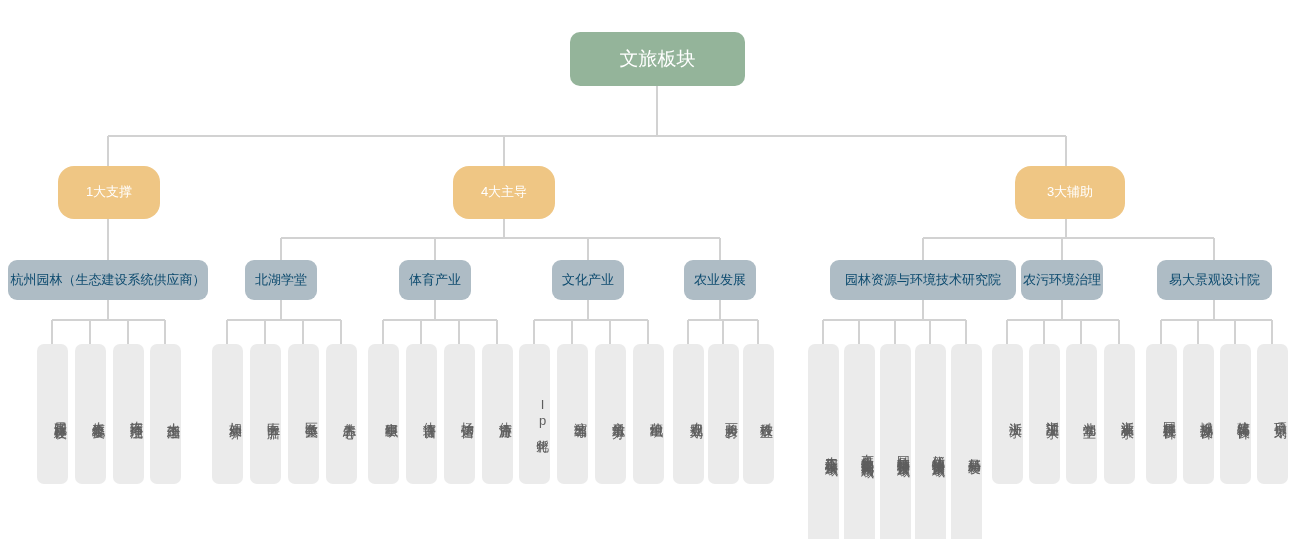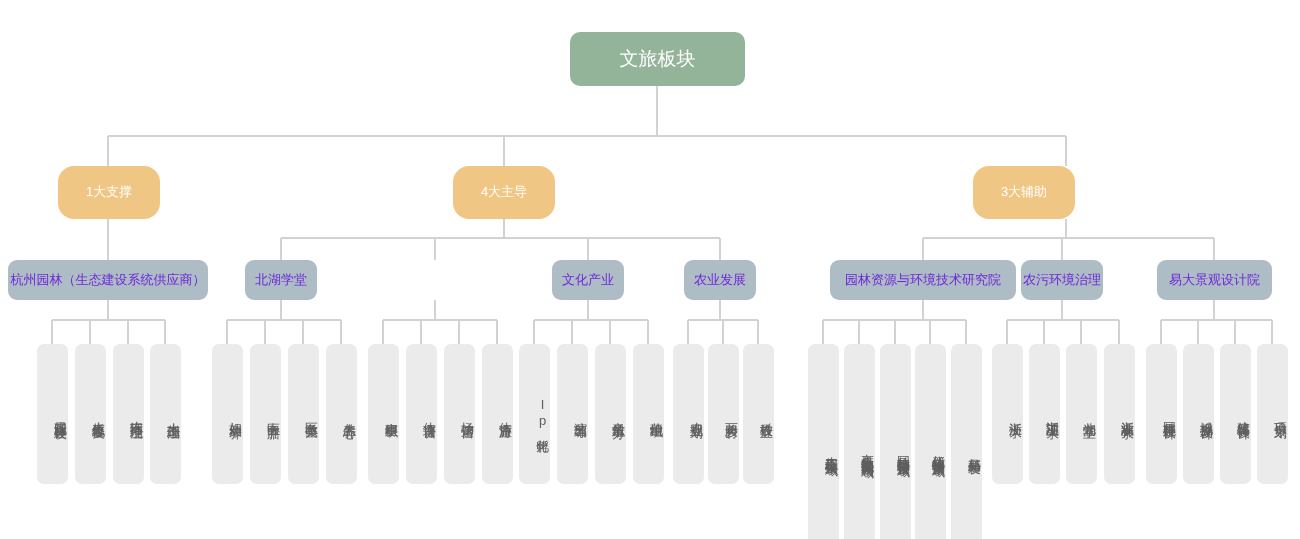--- a/index.html
+++ b/index.html
@@ -45,21 +45,21 @@
     border-radius: 10px;
   }
   .node.lvl2 {
     background: #efc684;
     color: #ffffff;
     font-size: 13px;
     border-radius: 16px;
   }
   .node.lvl3 {
     background: #aebcc5;
-    color: #6d28d9;
+    color: #0c4a6e;
     font-size: 13px;
     border-radius: 9px;
     padding: 0 10px;
     white-space: nowrap;
   }
   .node.leaf {
     background: #ebebeb;
     color: #5e5e5e;
     font-size: 13px;
     border-radius: 7px;
@@ -155,24 +155,25 @@
       <path d="M1198 296 L1198 320"></path>
       <path d="M1235 296 L1235 320"></path>
       <path d="M1272 296 L1272 320"></path>
     </g>
   </svg>
 
   <div class="node root" style="left:570px; top:8px; width:175px; height:54px;">文旅板块</div>
 
   <div class="node lvl2" style="left:58px; top:142px; width:102px; height:53px;">1大支撑</div>
   <div class="node lvl2" style="left:453px; top:142px; width:102px; height:53px;">4大主导</div>
-  <div class="node lvl2" style="left:973px; top:142px; width:102px; height:53px;">3大辅助</div>
+  <div class="node lvl2" style="left:1015px; top:142px; width:110px; height:53px;">3大辅助</div>
 
   <div class="node lvl3" style="left:8px; top:236px; width:200px; height:40px;">杭州园林（生态建设系统供应商）</div>
   <div class="node lvl3" style="left:245px; top:236px; width:72px; height:40px;">北湖学堂</div>
+  <div class="node lvl3" style="left:399px; top:236px; width:72px; height:40px;">体育产业</div>
   <div class="node lvl3" style="left:552px; top:236px; width:72px; height:40px;">文化产业</div>
   <div class="node lvl3" style="left:684px; top:236px; width:72px; height:40px;">农业发展</div>
   <div class="node lvl3" style="left:830px; top:236px; width:186px; height:40px;">园林资源与环境技术研究院</div>
   <div class="node lvl3" style="left:1021px; top:236px; width:82px; height:40px;">农污环境治理</div>
   <div class="node lvl3" style="left:1157px; top:236px; width:115px; height:40px;">易大景观设计院</div>
 
   <div class="node leaf" style="left:37px; top:320px; width:31px; height:140px;">景观园林建设</div>
   <div class="node leaf" style="left:75px; top:320px; width:31px; height:140px;">生态系统修复</div>
   <div class="node leaf" style="left:113px; top:320px; width:31px; height:140px;">农污环境治理</div>
   <div class="node leaf" style="left:150px; top:320px; width:31px; height:140px;">水生态治理</div>

